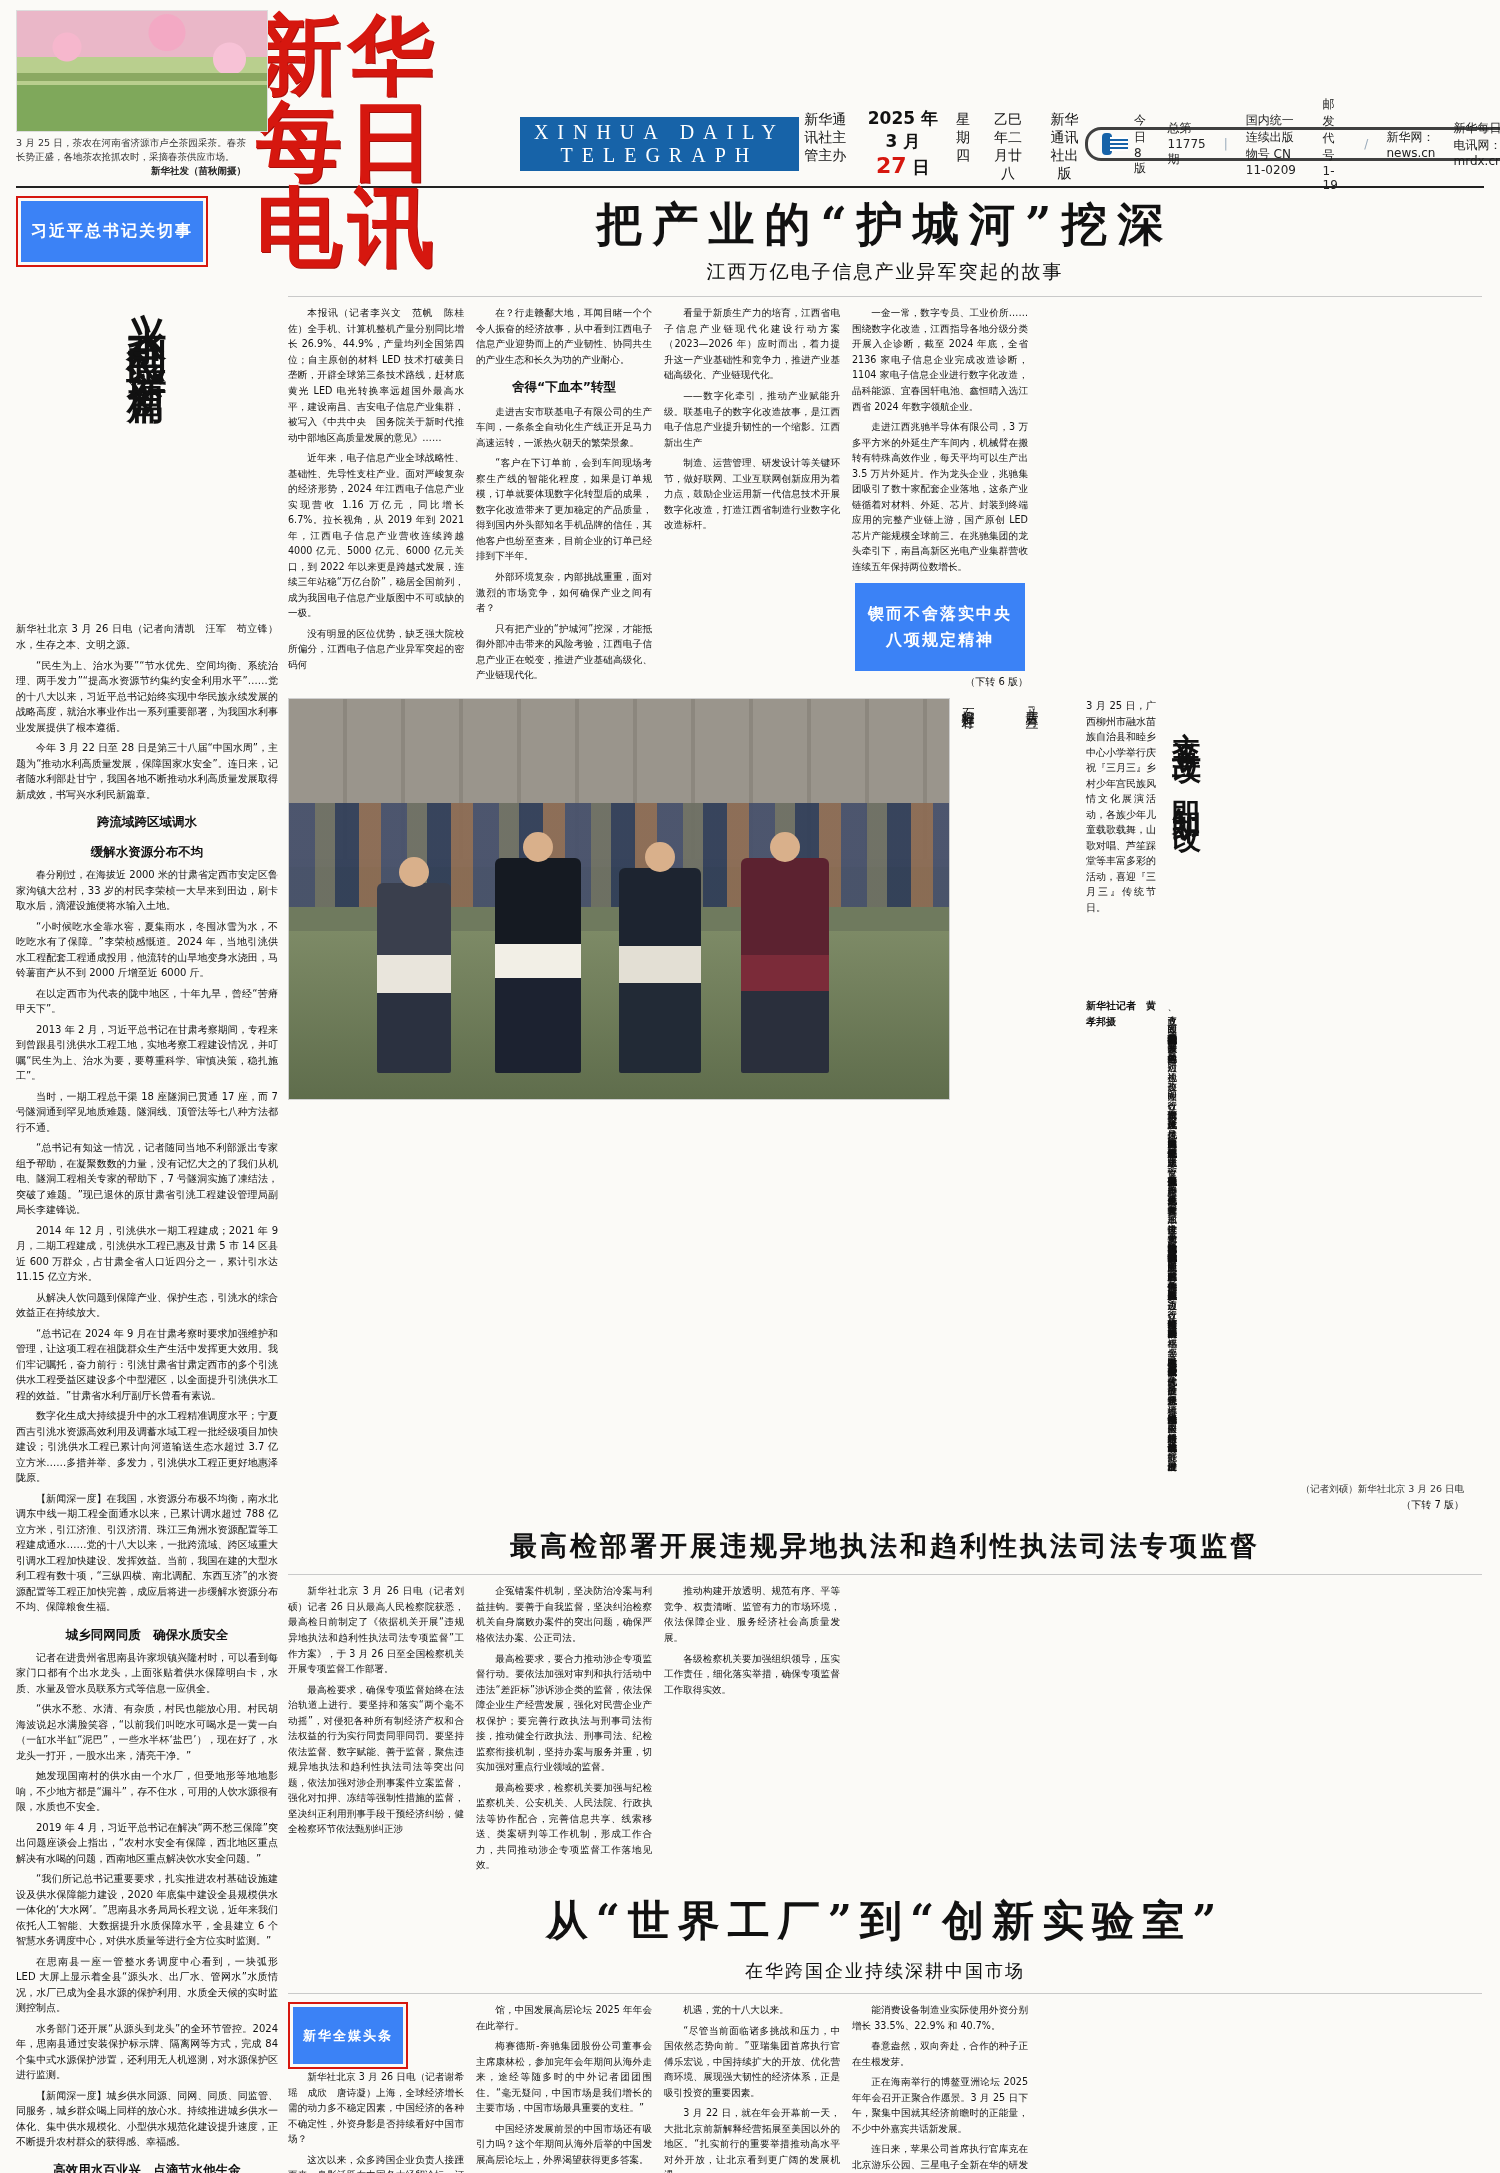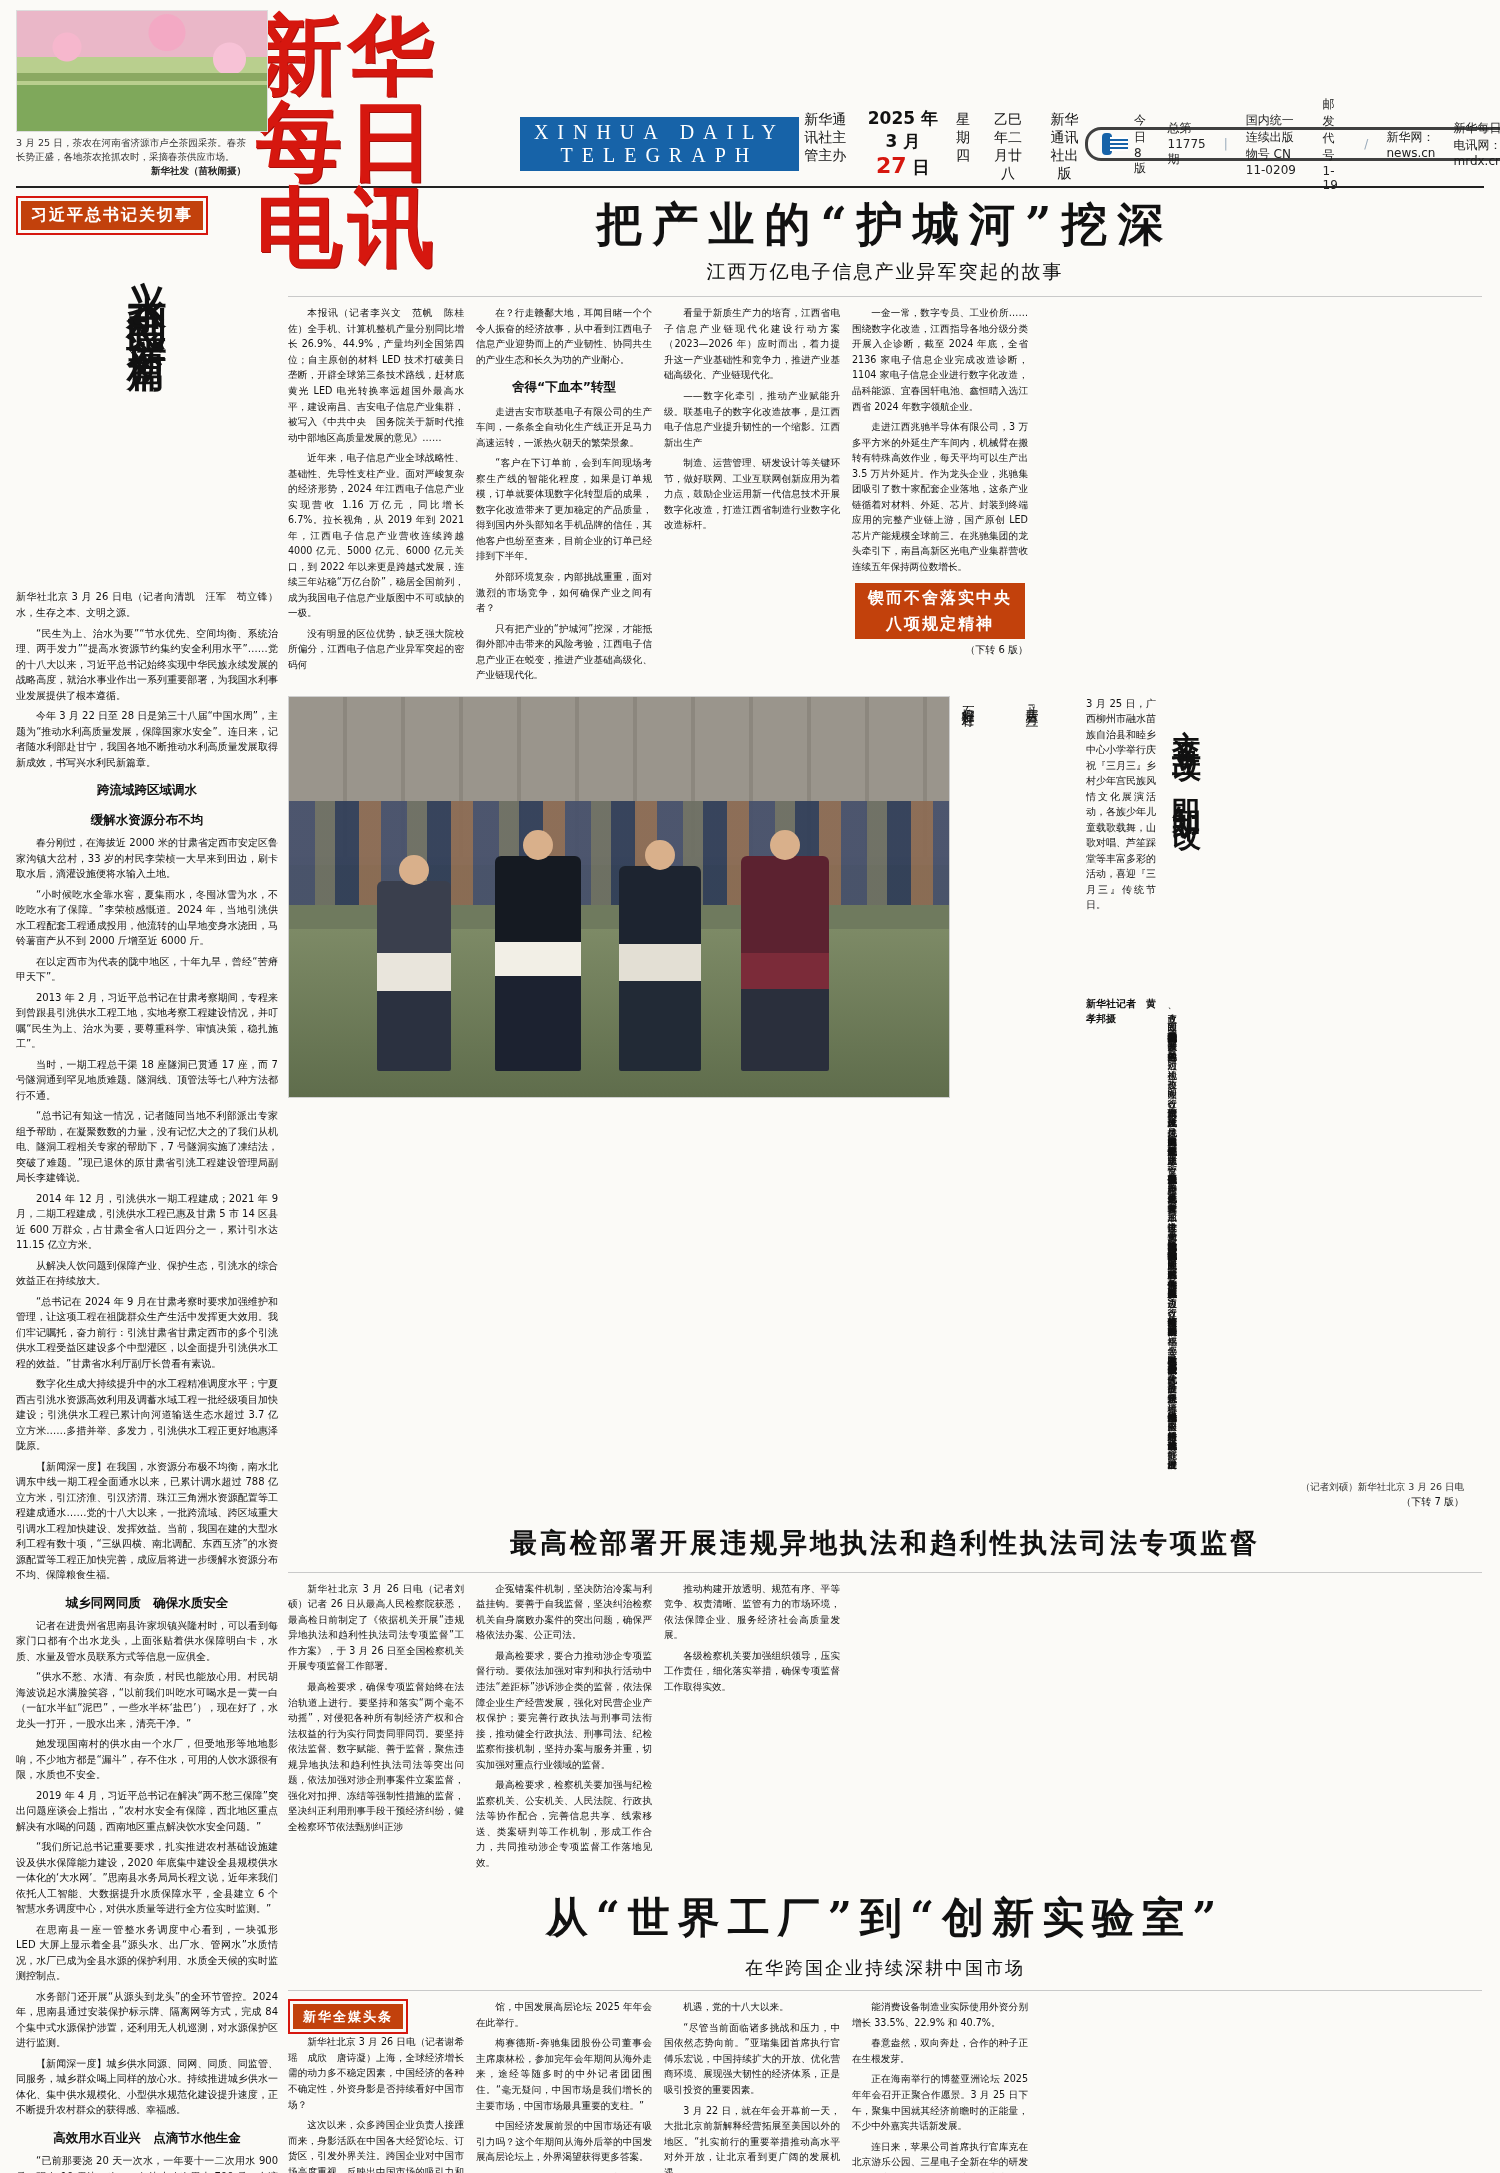--- a/index.html
+++ b/index.html
@@ -52,22 +52,22 @@
   .meta-logo{width:34px;height:22px;border-radius:4px;background:#1763a8;position:relative;margin-right:4px;}
   .meta-logo:after{content:"";position:absolute;left:8px;top:4px;width:18px;height:14px;
     background:repeating-linear-gradient(#fff 0 2px,#1763a8 2px 4px);}
 
   
   .body{display:flex;gap:10px;margin-top:8px;}
   .col{font-size:10px;line-height:1.55;text-align:justify;color:#111;}
   .c1{width:262px;}
   .c2{width:1194px;}
 
-  .redbar{background:#c2410c;color:#fff;font-weight:bold;font-size:16px;
-    padding:2px 10px;display:inline-block;letter-spacing:2px;}
+  .redbar{background:#3b82f6;color:#fff;font-weight:bold;font-size:16px;
+    padding:18px 10px;display:inline-block;letter-spacing:2px;}
   .redbar.wfull{display:block;text-align:center;}
   .redbar-wrap{border:2px solid #d6170f;padding:3px;display:inline-block;}
 
   .vtitle{
     writing-mode:vertical-rl;text-orientation:upright;
     font-family:"DejaVu Serif","Liberation Serif",serif;
     font-weight:bold;font-size:40px;letter-spacing:12px;line-height:1.1;
     margin:14px auto 10px auto;height:330px;
   }
   .lead{font-size:10px;line-height:1.6;text-align:justify;}

